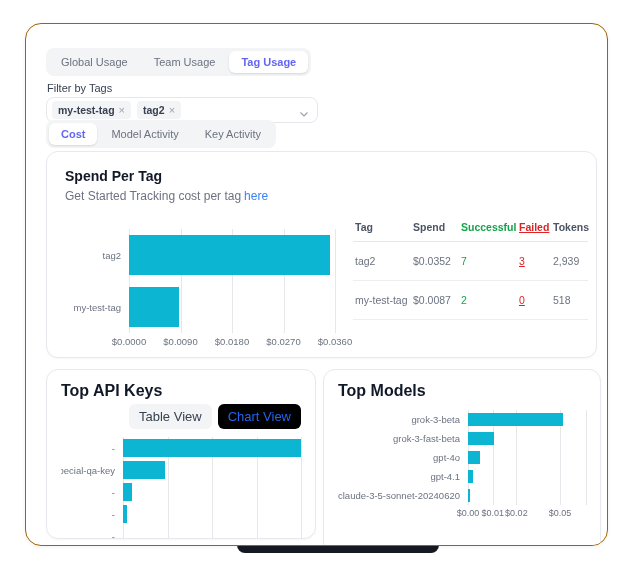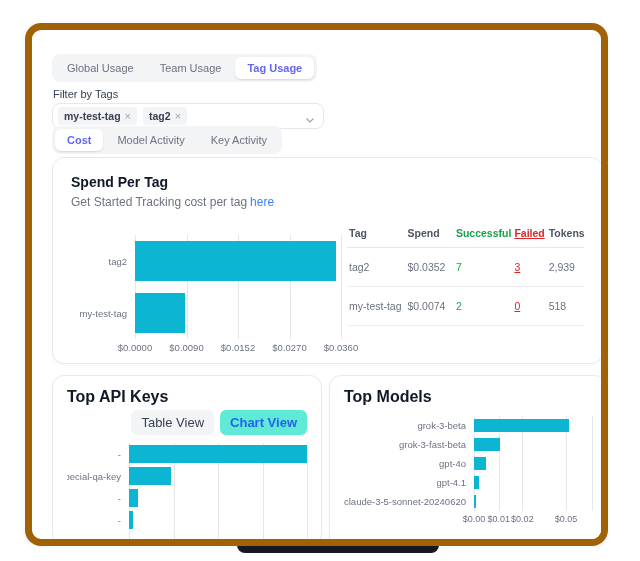--- a/index.html
+++ b/index.html
@@ -5,21 +5,21 @@
   * { margin:0; padding:0; box-sizing:border-box; }
   html,body { width:640px; height:561px; background:#ffffff; overflow:hidden;
     font-family:"Liberation Sans", sans-serif; }
   body { position:relative; }
 
   
   .bottom-bar { position:absolute; left:237px; top:532px; width:202px; height:21px;
     background:#171922; border-radius:0 0 8px 8px; z-index:0; }
 
   .panel { position:absolute; left:25px; top:23px; width:583px; height:523px;
-    background:#ffffff; border:7px solid #a16207; border-radius:16px; z-index:1;
+    background:#ffffff; border:1px solid #a16207; border-radius:16px; z-index:1;
     box-shadow:0 1px 4px rgba(0,0,0,0.06); overflow:hidden; }
 
   
   .tabbar { position:absolute; display:inline-flex; align-items:center; gap:2px;
     background:#f3f4f6; border-radius:8px; padding:3px; }
   .tab { font-size:11px; font-weight:500; color:#6b7280; padding:5px 12px;
     border-radius:6px; white-space:nowrap; cursor:pointer; }
   .tab.active { background:#ffffff; color:#6366f1; font-weight:600;
     box-shadow:0 1px 2px rgba(0,0,0,0.12); }
   .tabs-primary { left:20px; top:24px; }
@@ -43,38 +43,38 @@
   .card-keys   { left:20px; top:345px; width:270px; height:170px; padding:12px 14px; }
   .card-models { left:297px; top:345px; width:278px; height:186px; padding:12px 14px; }
 
   .card h3 { font-size:14px; font-weight:700; color:#111827; }
   .card-keys h3, .card-models h3 { font-size:16px; }
   .subtitle { margin-top:5px; font-size:12px; color:#6b7280; }
   .subtitle a { color:#3b82f6; text-decoration:none; margin-left:3px; cursor:pointer; }
 
   .spend-body { display:flex; margin-top:14px; }
   .spend-chart { width:270px; flex:none; }
-  .spend-table { flex:1; margin-left:6px; }
+  .spend-table { flex:1; margin-left:18px; }
 
   table { width:100%; border-collapse:collapse; table-layout:fixed; }
   th { text-align:left; font-size:10.5px; font-weight:700; color:#4b5563;
     padding:4px 2px 8px; border-bottom:1px solid #e5e7eb; white-space:nowrap; }
   td { font-size:10.5px; color:#6b7280; padding:13px 2px;
     border-bottom:1px solid #eceef1; white-space:nowrap; }
   th.col-success, td.col-success { color:#16a34a; }
   th.col-failed,  td.col-failed  { color:#dc2626;text-decoration:underline; }
   th:nth-child(1){width:58px} th:nth-child(2){width:48px} th:nth-child(3){width:58px}
   th:nth-child(4){width:34px} th:nth-child(5){width:37px}
 
   
   .btn-row { display:flex; justify-content:flex-end; gap:6px; margin-top:4px; }
   .vbtn { font-size:13px; font-weight:500; border:none; border-radius:6px;
     padding:5px 10px; cursor:pointer; background:#f3f4f6; color:#374151;
     font-family:"Liberation Sans", sans-serif; }
-  .vbtn.active { background:#5eead4; color:#2563eb; font-weight:700; }
+  .vbtn.active { background:#000000; color:#2563eb; font-weight:400; }
 
   
   .hchart { --row-h:22px; --bar-h:18px; --label-w:64px; --label-fs:9.5px; --tick-fs:9.5px; }
   .hc { display:flex; }
   .hc-labels { width:var(--label-w); flex:none; }
   .hc-label { height:var(--row-h); display:flex; align-items:center; justify-content:flex-end;
     padding-right:8px; font-size:var(--label-fs); color:#6b7280; white-space:nowrap;
     overflow:hidden; }
   .hc-plot { position:relative; flex:1; }
   .hc-gridline { position:absolute; top:0; bottom:0; width:1px; background:#e5e7eb; }
@@ -148,21 +148,21 @@
                 <div class="hc-bar" style="width: 97.7778%; background: rgb(12, 182, 211);"></div>
               </div>
               <div class="hc-row">
                 <div class="hc-bar" style="width: 24.1667%; background: rgb(12, 182, 211);"></div>
               </div>
             </div>
           </div>
           <div class="hc-ticks">
             <span class="hc-tick" style="left: 0%;">$0.0000</span>
             <span class="hc-tick" style="left: 25%;">$0.0090</span>
-            <span class="hc-tick" style="left: 50%;">$0.0152</span>
+            <span class="hc-tick" style="left: 50%;">$0.0180</span>
             <span class="hc-tick" style="left: 75%; text-align: center;">$0.0270</span>
             <span class="hc-tick" style="left: 100%;">$0.0360</span>
           </div>
         </div>
       <div class="spend-table">
         <table>
           <thead>
               <tr id="spend-thead-row">
                 <th>Tag</th>
                 <th>Spend</th>
@@ -174,21 +174,21 @@
           <tbody id="spend-tbody">
               <tr>
                 <td>tag2</td>
                 <td>$0.0352</td>
                 <td class="col-success">7</td>
                 <td class="col-failed">3</td>
                 <td>2,939</td>
               </tr>
               <tr>
                 <td>my-test-tag</td>
-                <td>$0.0074</td>
+                <td>$0.0087</td>
                 <td class="col-success">2</td>
                 <td class="col-failed">0</td>
                 <td>518</td>
               </tr>
             </tbody>
         </table>
       </div>
     </div>
   </div>
 

